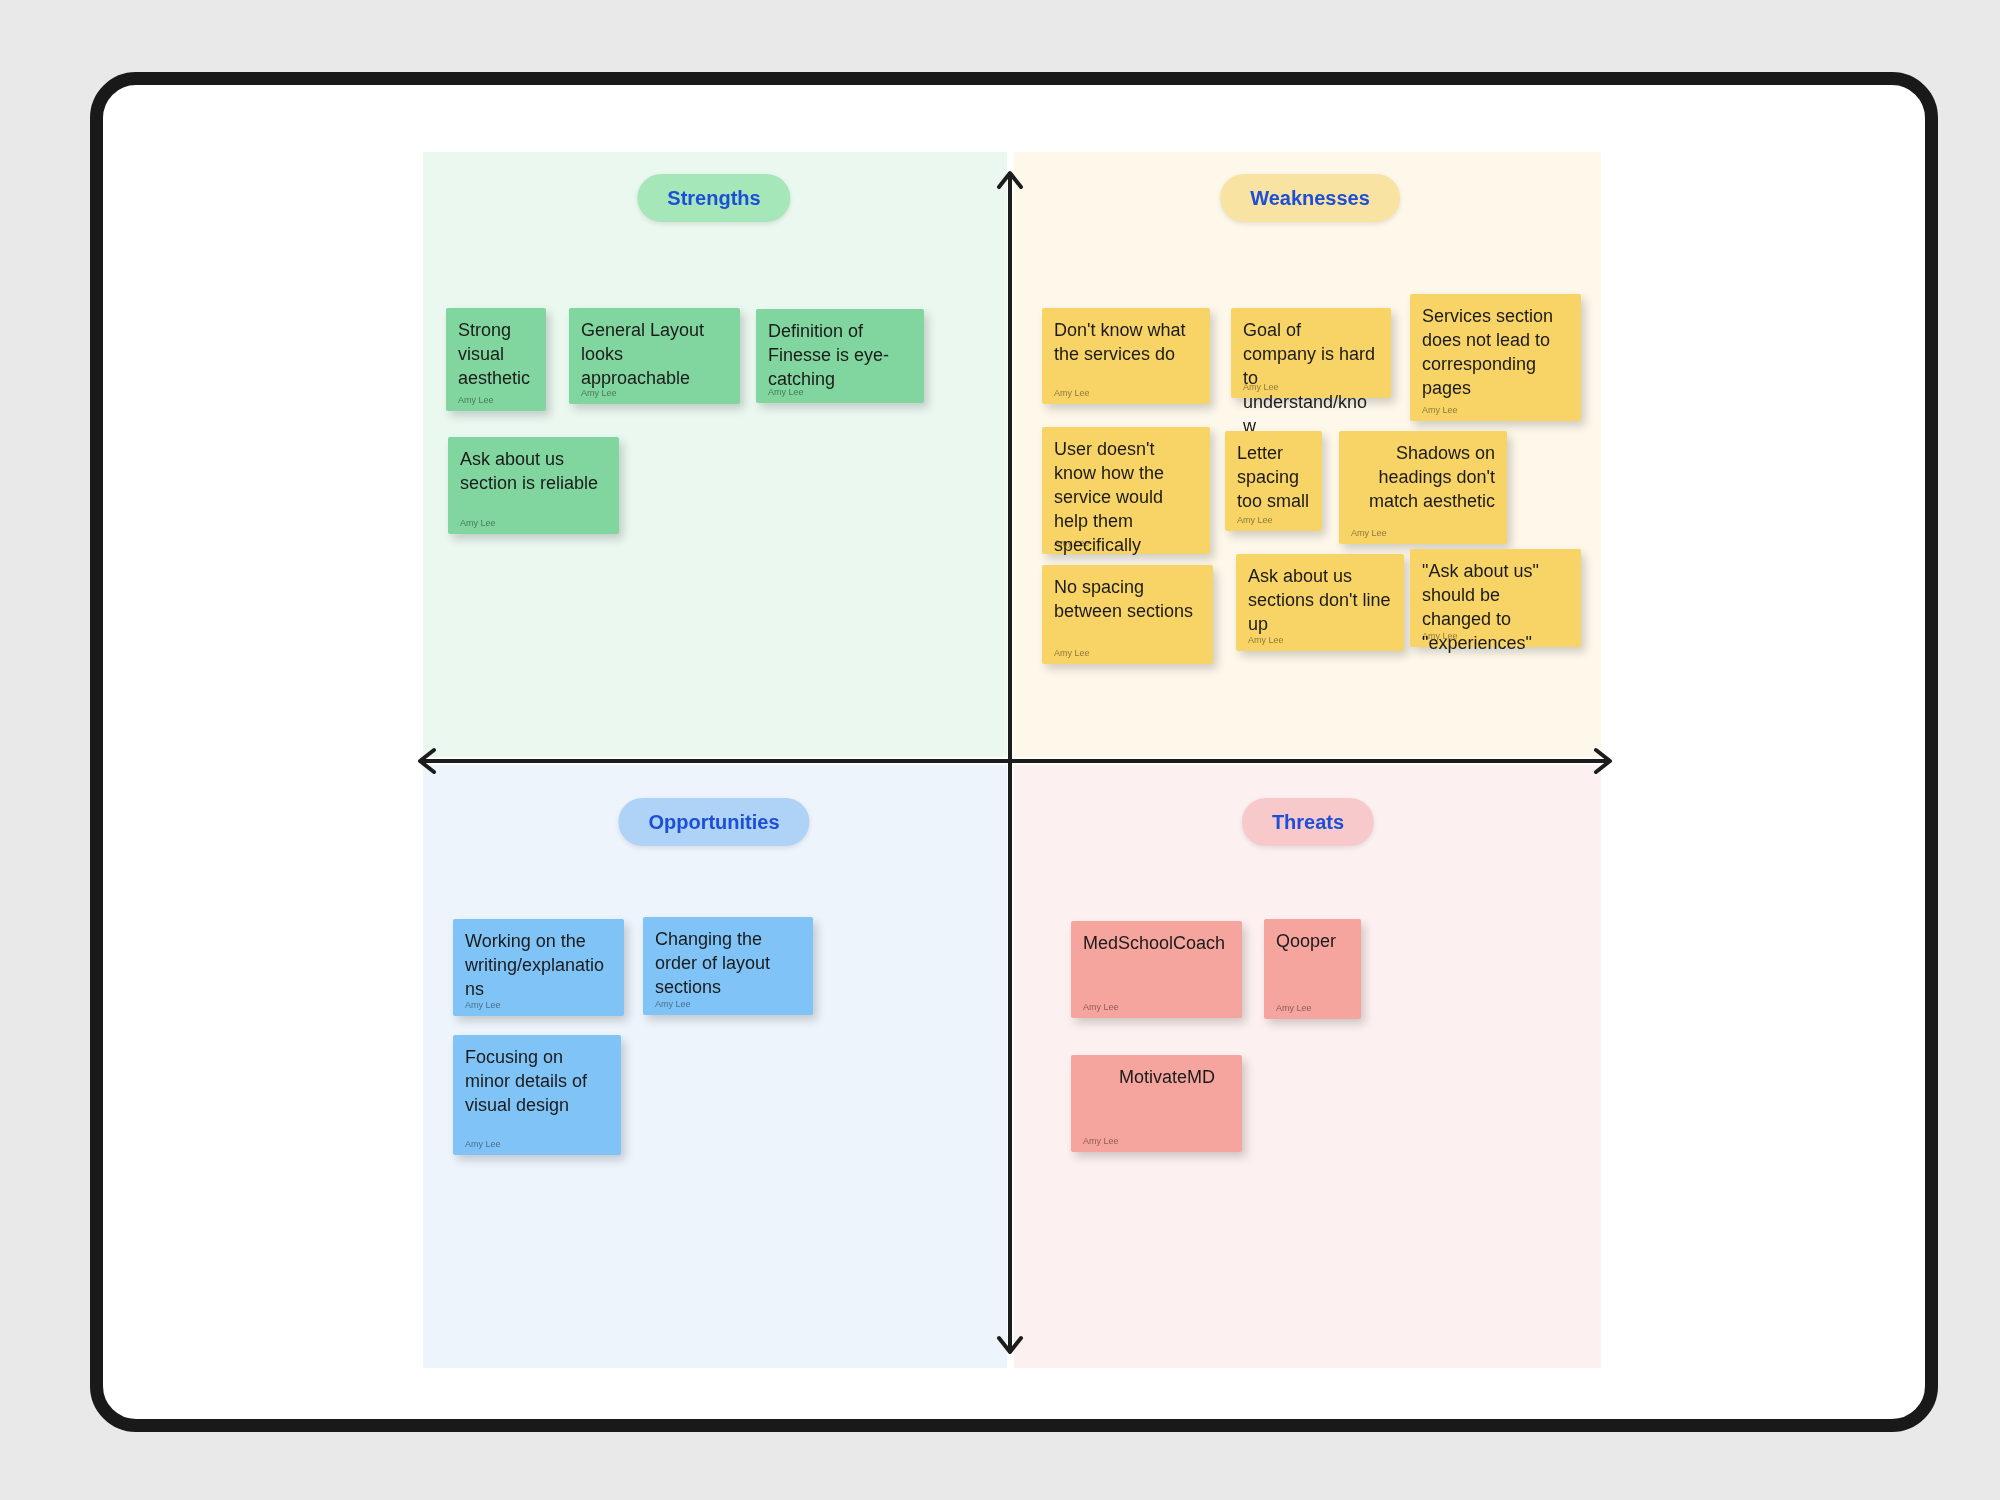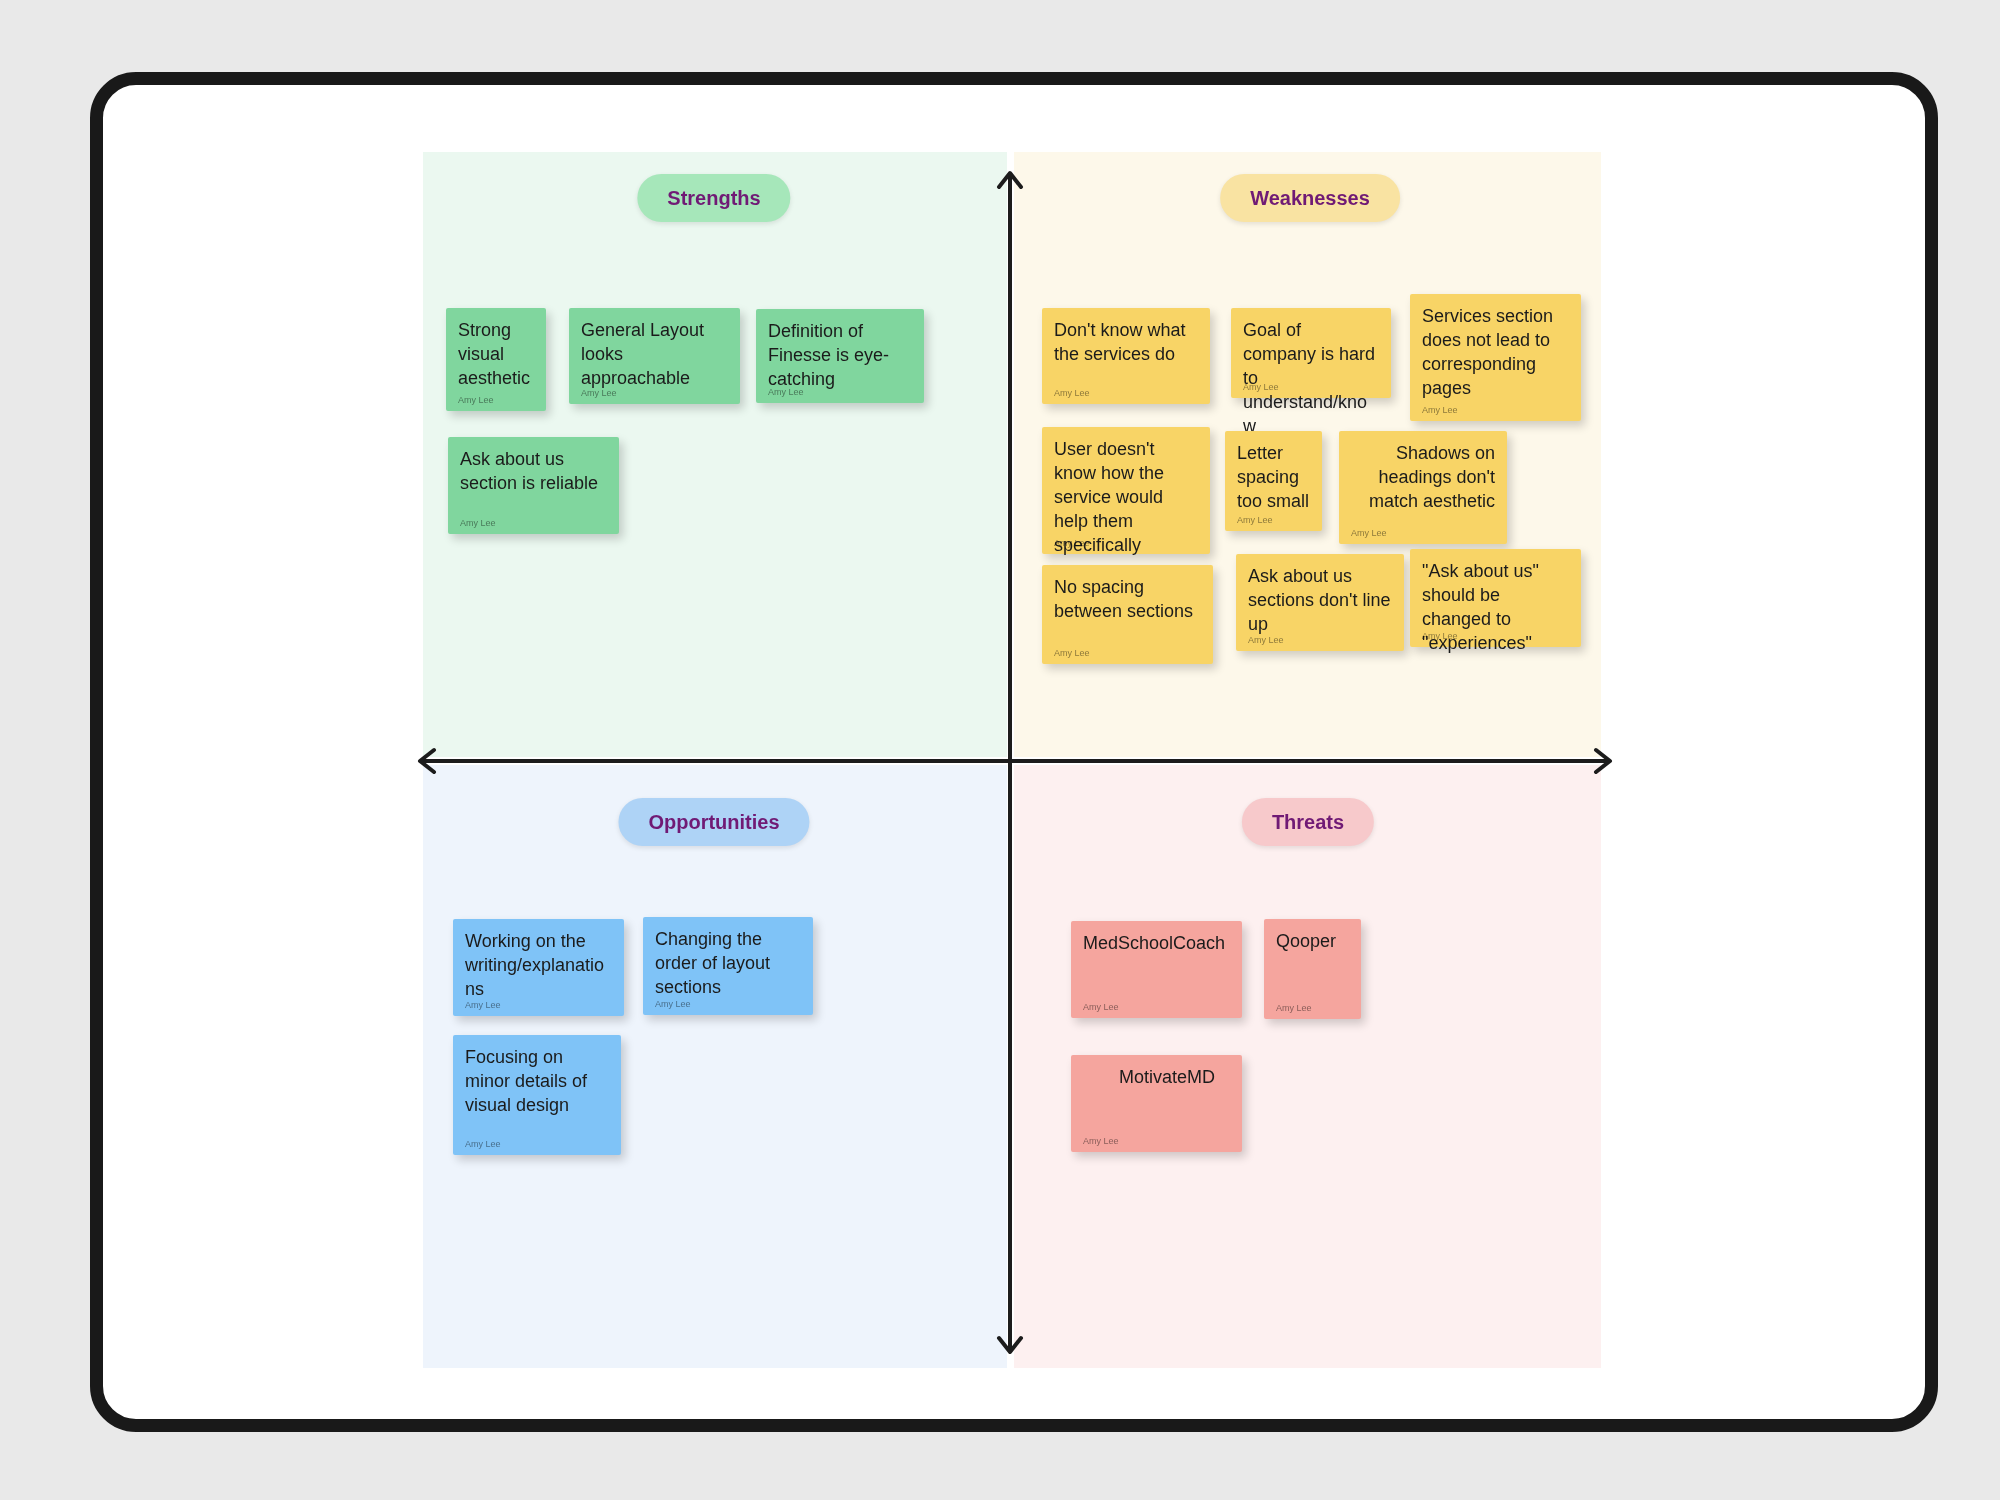--- a/index.html
+++ b/index.html
@@ -34,21 +34,21 @@
   }
 
   .pill {
     position: absolute;
     transform: translateX(-50%);
     height: 48px; line-height: 48px;
     padding: 0 30px;
     border-radius: 26px;
     font-size: 20px;
     font-weight: 700;
-    color: #701a75;
+    color: #1d4ed8;
     white-space: nowrap;
     box-shadow: 0 2px 5px rgba(0,0,0,0.10);
   }
   .pill-strengths     { left: 714px;  top: 174px; background: #a6e7ba; }
   .pill-weaknesses    { left: 1310px; top: 174px; background: #f9e3a2; }
   .pill-opportunities { left: 714px;  top: 798px; background: #aed3f6; }
   .pill-threats       { left: 1308px; top: 798px; background: #f7c9cb; }
 
   .note {
     position: absolute;

